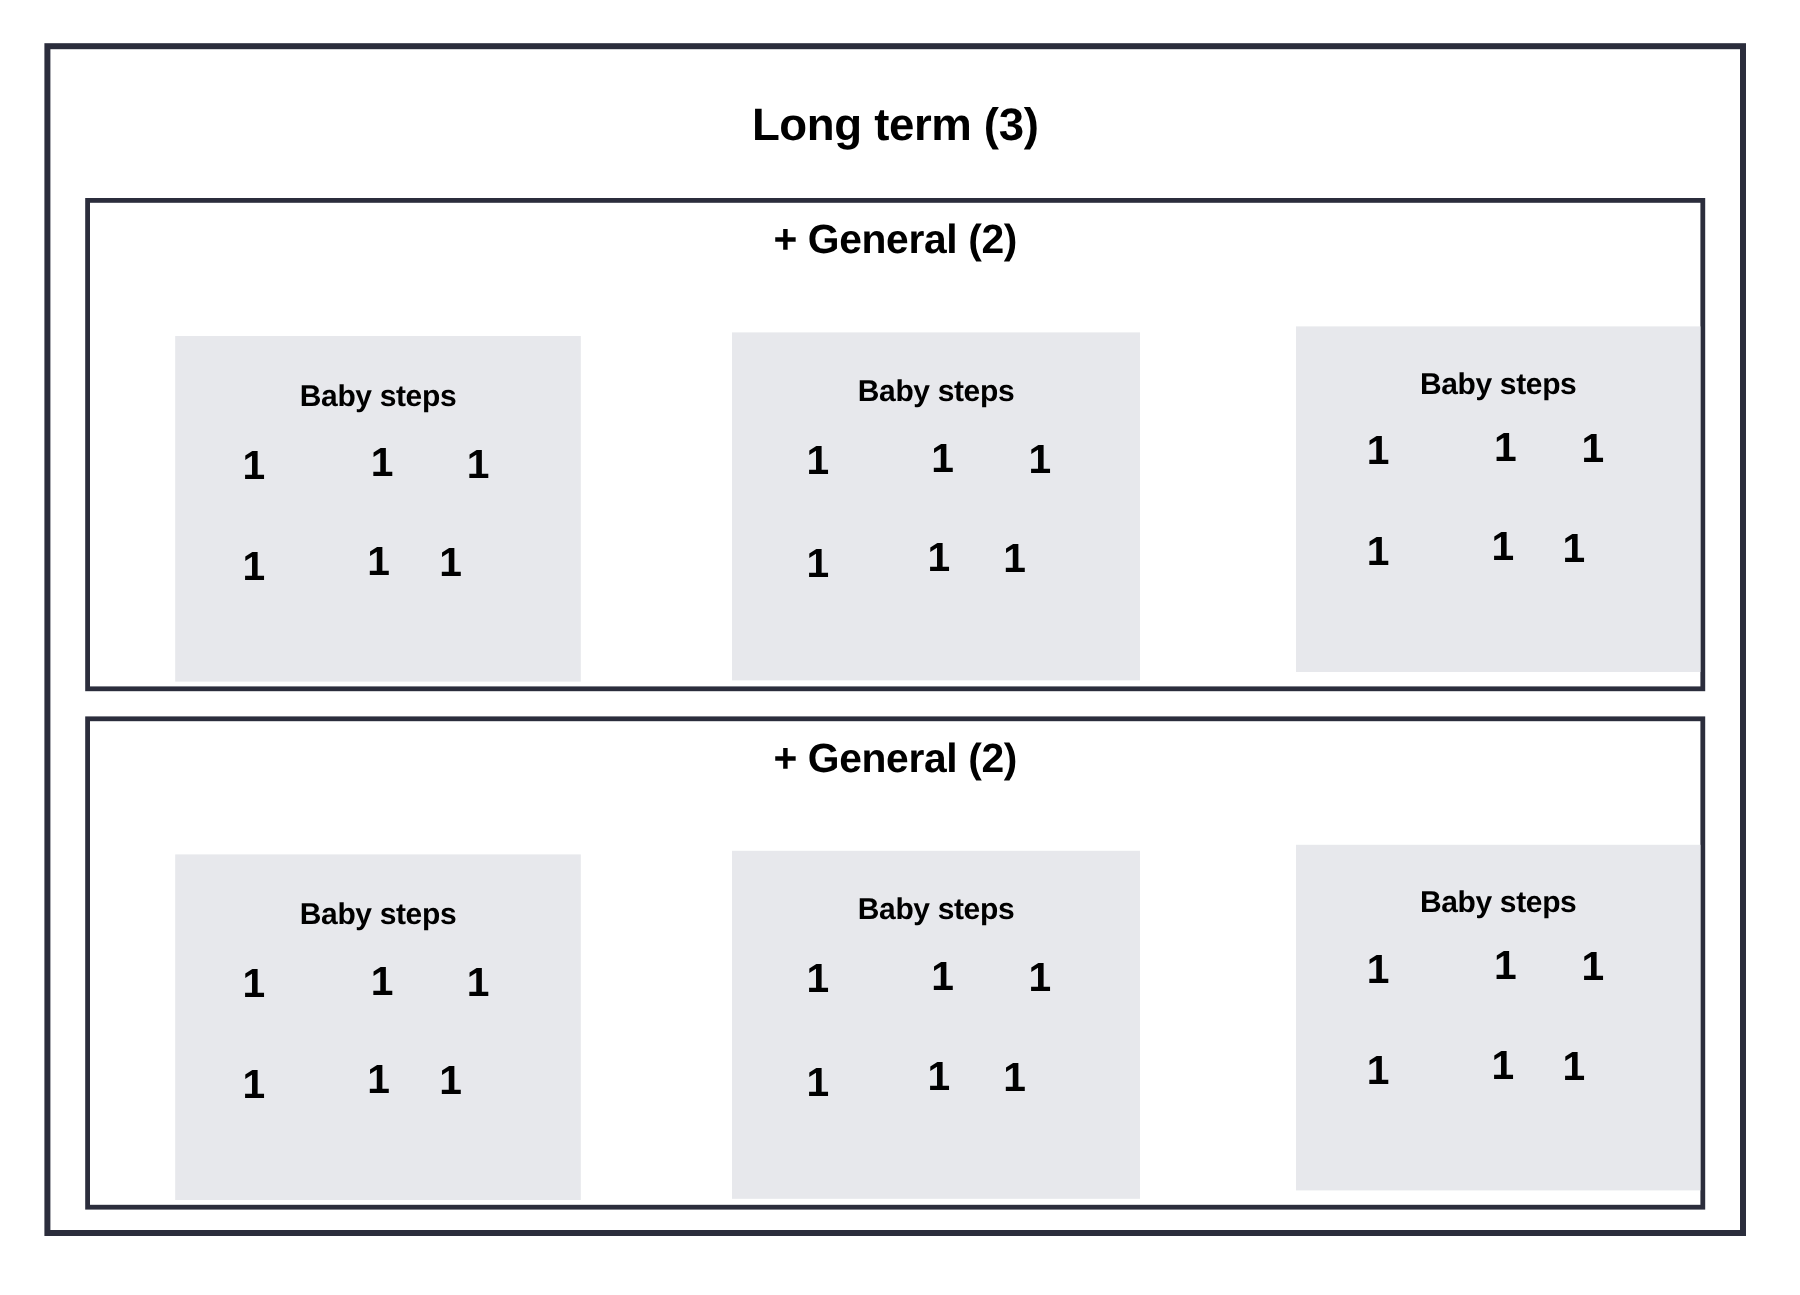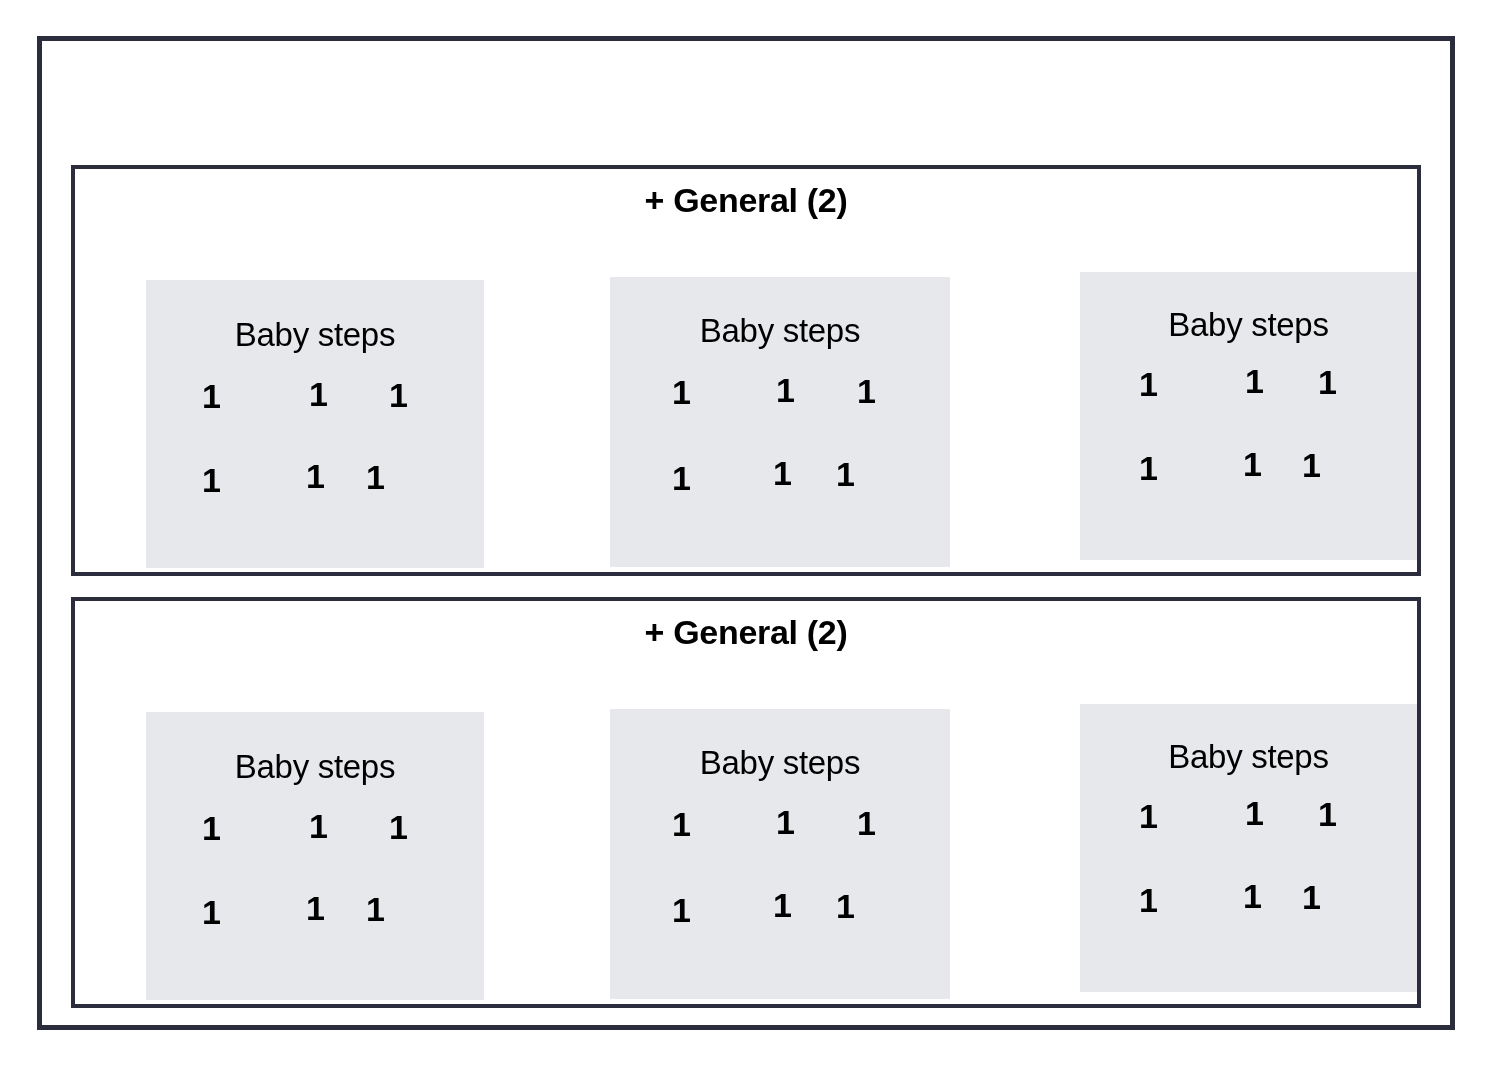--- a/index.html
+++ b/index.html
@@ -83,22 +83,22 @@
     box-sizing: border-box;
   }
 
   
   .card-0 { left: 71px;   top: 8px;  width: 338px; height: 288px; }
   .card-1 { left: 535px;  top: 5px;  width: 340px; height: 290px; }
   .card-2 { left: 1005px; top: 0px;  width: 337px; height: 288px; }
 
   .card-title {
     text-align: center;
-    font-size: 33px;
-    font-weight: normal;
+    font-size: 25px;
+    font-weight: bold;
     letter-spacing: -0.3px;
     color: #000000;
     line-height: 1;
   }
   .card-0 .card-title { margin-top: 38px; }
   .card-1 .card-title { margin-top: 37px; }
   .card-2 .card-title { margin-top: 36px; }
 
   
   .digit-grid {
@@ -139,20 +139,21 @@
   .card-2 .r0c2 { left: 238px; top: -2px; }
   .card-2 .r1c0 { left: 59px;  top: 84px; }
   .card-2 .r1c1 { left: 163px; top: 80px; }
   .card-2 .r1c2 { left: 222px; top: 81px; }
 </style>
 </head>
 <body>
 
 <div class="outer-frame">
 
+  <div class="outer-title">Long term (3)</div>
 
   <div class="panel-stack">
 
     <div class="panel">
       <div class="panel-title">+ General (2)</div>
 
       <div class="card-row">
 
         <div class="card card-0">
           <div class="card-title">Baby steps</div>

